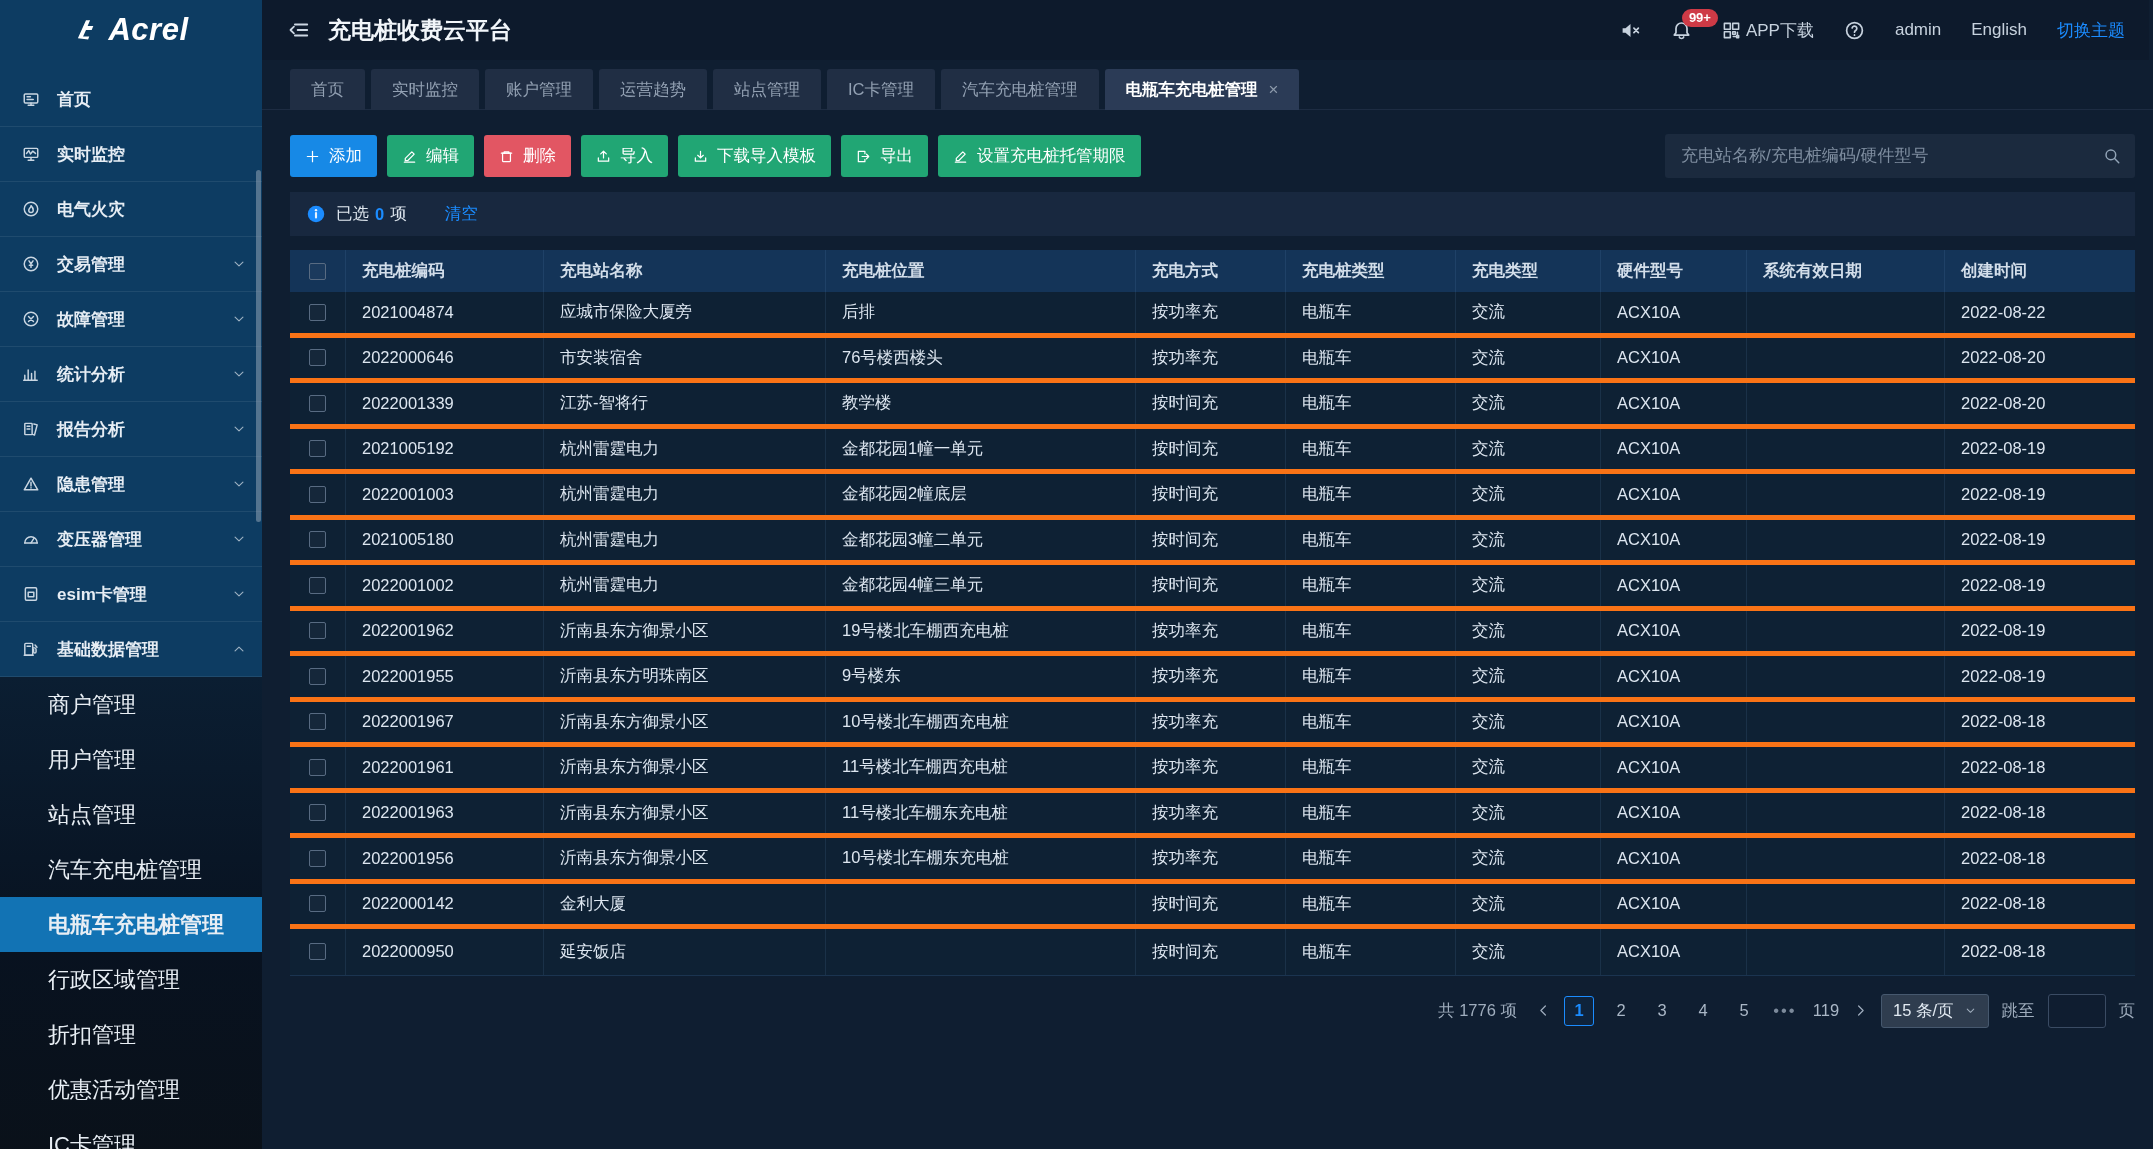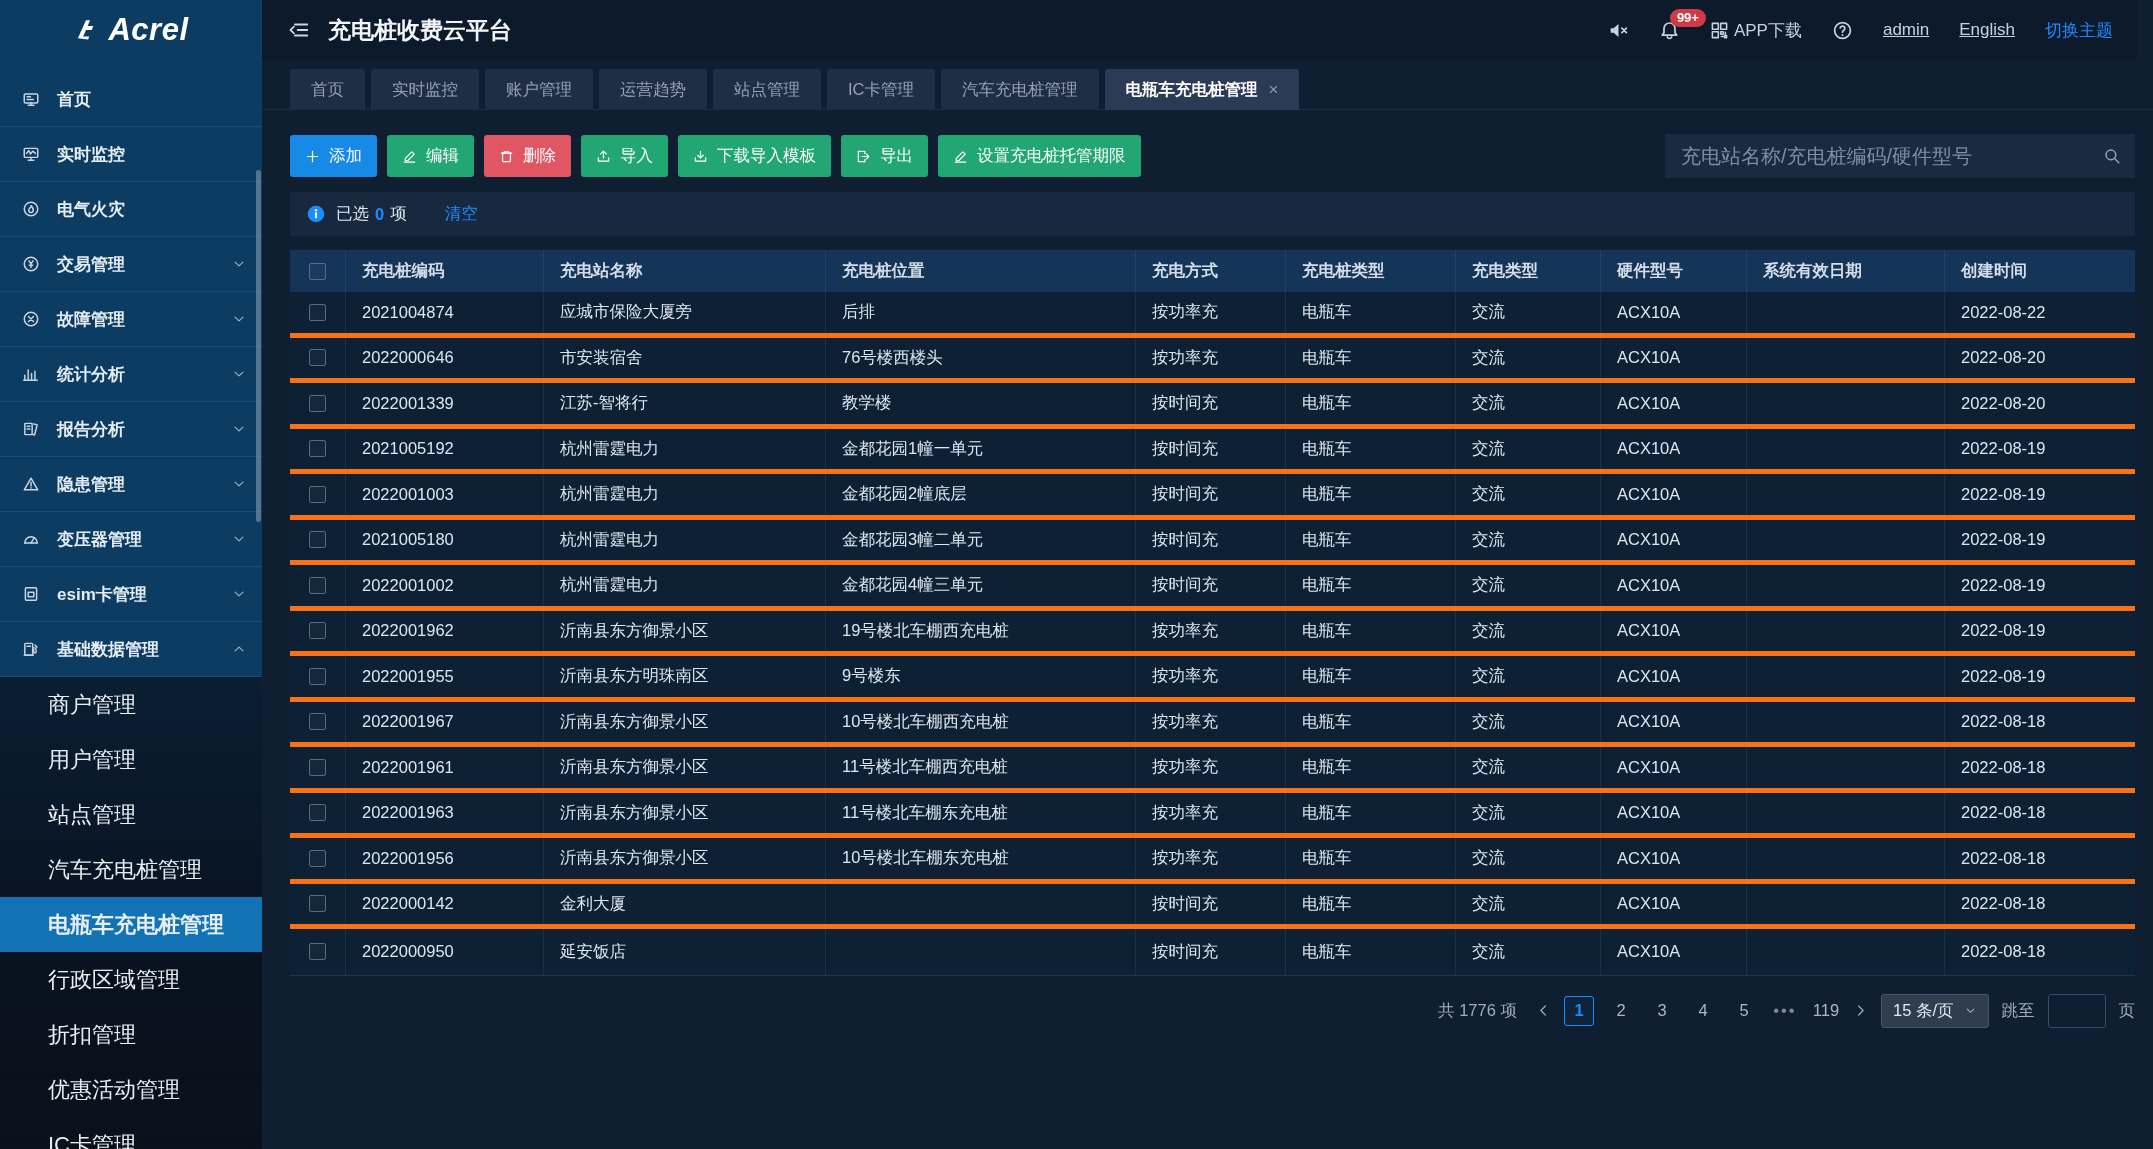--- a/index.html
+++ b/index.html
@@ -19,49 +19,49 @@
   .side-item .chev{margin-left:auto;display:flex;color:#9db1c2;}
   .side-item .chev svg{width:14px;height:14px;}
   .side-sub{background:linear-gradient(180deg,#0b1e32 0%,#081220 55%,#0a1119 100%);}
   .sub-item{height:55px;display:flex;align-items:center;padding-left:48px;font-size:22px;
     color:#e8eef4;cursor:pointer;}
   .sub-item.active{background:#1273b4;font-weight:700;}
   .side-thumb{position:absolute;right:1px;top:170px;width:5px;height:352px;border-radius:3px;
     background:#8fa3b5;opacity:.55;}
 
   
-  .topbar{position:absolute;left:262px;right:16px;top:0;height:60px;background:#0d1a2c;
+  .topbar{position:absolute;left:262px;right:4px;top:0;height:60px;background:#0d1a2c;
     display:flex;align-items:center;padding:0 24px 0 26px;color:#c7d2de;}
   .collapse{display:flex;color:#cbd6e2;cursor:pointer;}
   .page-title{font-size:23px;font-weight:700;color:#f2f6fa;margin-left:18px;margin-right:auto;}
   .top-right{display:flex;align-items:center;gap:30px;font-size:17px;}
   .top-ic{display:flex;cursor:pointer;color:#c7d2de;}
   .bell-wrap{position:relative;display:flex;cursor:pointer;}
   .badge{position:absolute;top:-11px;left:11px;background:#ce3a46;color:#fff;font-size:13px;
     font-weight:700;padding:2px 7px;border-radius:10px;line-height:1.15;}
   .appdl{display:flex;align-items:center;gap:5px;cursor:pointer;}
   .theme-link{color:#1b8cff;cursor:pointer;}
-  .plain-link{cursor:pointer;text-decoration:underline;}
+  .plain-link{cursor:pointer;}
 
   
   .main{position:absolute;left:262px;top:60px;right:0;bottom:0;background:#0f1e31;}
   .tabbar{height:50px;padding:9px 0 0 28px;border-bottom:1px solid #1d2c42;display:flex;gap:6px;}
   .tab{height:41px;padding:0 21px;background:#202e44;color:#93a1b3;font-size:16.5px;display:flex;
     align-items:center;gap:11px;border-radius:3px 3px 0 0;cursor:pointer;white-space:nowrap;}
   .tab.active{background:#2b3b56;color:#fff;font-weight:700;}
   .tab .close{color:#8d9aab;font-weight:400;font-size:17px;line-height:1;}
 
   .toolbar{margin:24px 18px 0 28px;display:flex;align-items:center;gap:10px;}
   .btn{height:42px;padding:17px 15px;border:none;border-radius:3px;color:#fff;font-size:16.5px;
     display:flex;align-items:center;gap:9px;cursor:pointer;white-space:nowrap;}
   .btn .ic{display:flex;}
   .btn.blue{background:#1789e6;}.btn.green{background:#21a674;}.btn.red{background:#e25663;}
   .searchbox{margin-left:auto;width:470px;height:44px;background:#1b2a3e;border-radius:3px;
     display:flex;align-items:center;padding:0 14px;}
-  .searchbox input{flex:1;background:transparent;border:none;outline:none;color:#dfe7ef;font-size:20px;}
+  .searchbox input{flex:1;background:transparent;border:none;outline:none;color:#dfe7ef;font-size:17px;}
   .searchbox input::placeholder{color:#7f8ea0;}
   .searchbox .ic{color:#93a5b8;display:flex;}
 
   .selectionbar{margin:14px 18px 0 28px;height:44px;background:#18283f;display:flex;
     align-items:center;padding:0 16px;font-size:16.5px;color:#dfe7ef;}
   .selectionbar .ic{display:flex;margin-right:10px;}
   .sel-count{color:#1b8cff;margin:0 6px;font-weight:600;}
   .clear-link{color:#1b8cff;margin-left:38px;cursor:pointer;}
 
   

